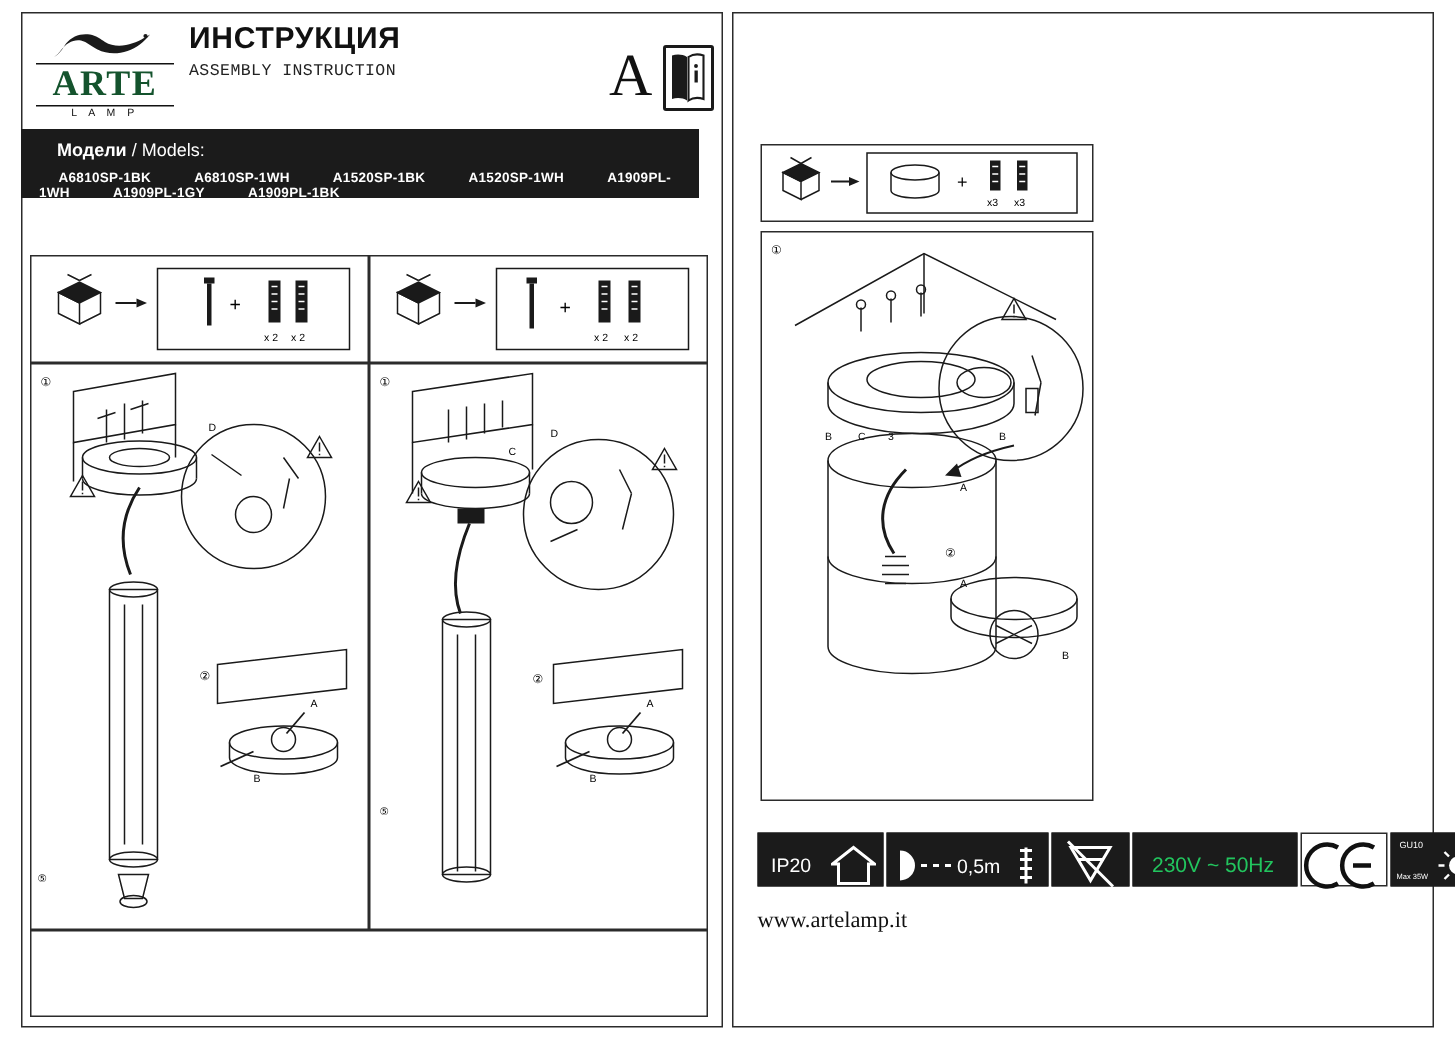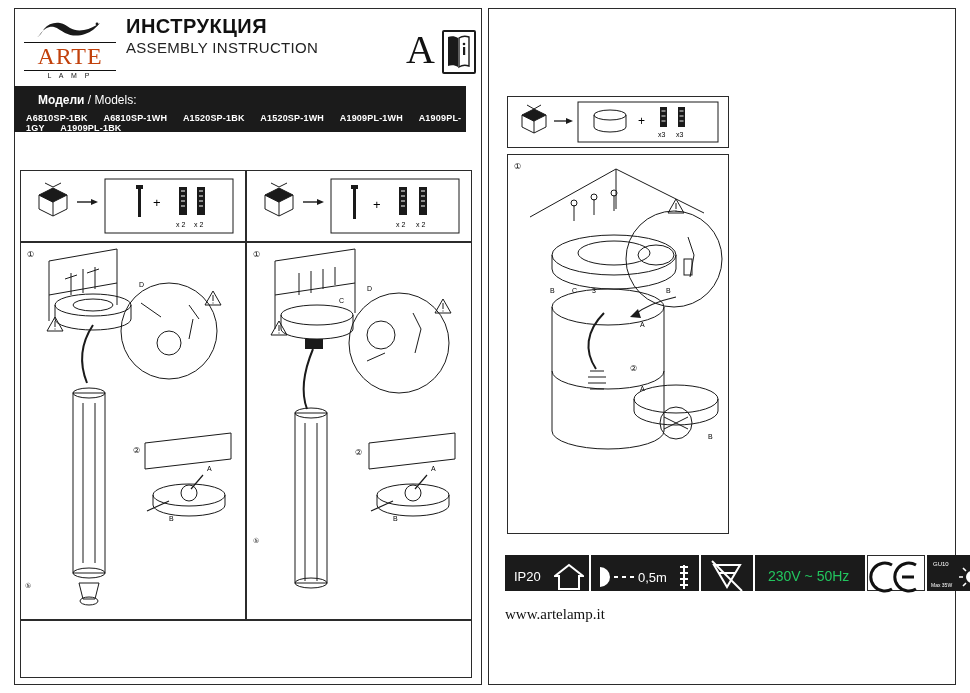--- a/index.html
+++ b/index.html
@@ -8,35 +8,35 @@
 
   
   .panel{position:absolute;border:1px solid #2b2b2b;box-sizing:border-box;background:#fff;}
   .panel-left{left:14px;top:8px;width:468px;height:677px;}
   .panel-right{left:488px;top:8px;width:468px;height:677px;}
 
   
   .hdr{position:absolute;left:14px;top:14px;width:452px;height:62px;}
   .logo{position:absolute;left:10px;top:4px;width:92px;text-align:center;}
   .logo .griffin{width:80px;height:22px;margin:0 auto;position:relative;}
-  .logo .wordmark{font-family:"Liberation Serif",serif;font-weight:normal;font-size:24px;letter-spacing:1px;line-height:24px;color:#c2410c;}
+  .logo .wordmark{font-family:"Liberation Serif",serif;font-weight:bold;font-size:24px;letter-spacing:1px;line-height:24px;color:#14532d;}
   .logo .sub{font-size:7px;letter-spacing:3px;color:#111;margin-top:1px;}
   .logo .rule{border-top:1px solid #111;margin:2px 0 1px;}
   .titleblock{position:absolute;left:112px;top:0px;}
   .title-ru{font-family:"Liberation Sans",sans-serif;font-weight:bold;font-size:20px;letter-spacing:.5px;line-height:24px;}
-  .title-en{font-family:Liberation Sans, sans-serif;font-size:15px;letter-spacing:.3px;line-height:20px;color:#222;}
+  .title-en{font-family:Liberation Mono, monospace;font-size:11px;letter-spacing:.3px;line-height:20px;color:#222;}
   .abook{position:absolute;left:392px;top:14px;width:74px;height:46px;}
   .abook .letter{position:absolute;left:0;top:2px;font-family:"Liberation Serif",serif;font-size:40px;line-height:40px;}
 
   
   .models{position:absolute;left:14px;top:86px;width:452px;height:46px;background:#1b1b1b;color:#fff;}
   .models .m1{position:absolute;left:12px;top:7px;font-size:12px;font-weight:bold;padding-left:12px;}
   .models .m1 .slash{font-weight:normal;}
   .models .list{position:absolute;left:12px;top:27px;font-size:9px;letter-spacing:.2px;}
-  .models .list span{margin-right:13px;font-weight:bold;}
+  .models .list span{margin-right:13px;font-weight:bold;margin-left:13px;}
 
   
   .box{position:absolute;border:1px solid #2b2b2b;box-sizing:border-box;}
 
   svg{display:block;}
   .ln{stroke:#1a1a1a;fill:none;}
   .thin{stroke-width:1;}
 
   
   .iconrow{position:absolute;left:505px;top:555px;width:434px;height:42px;}

